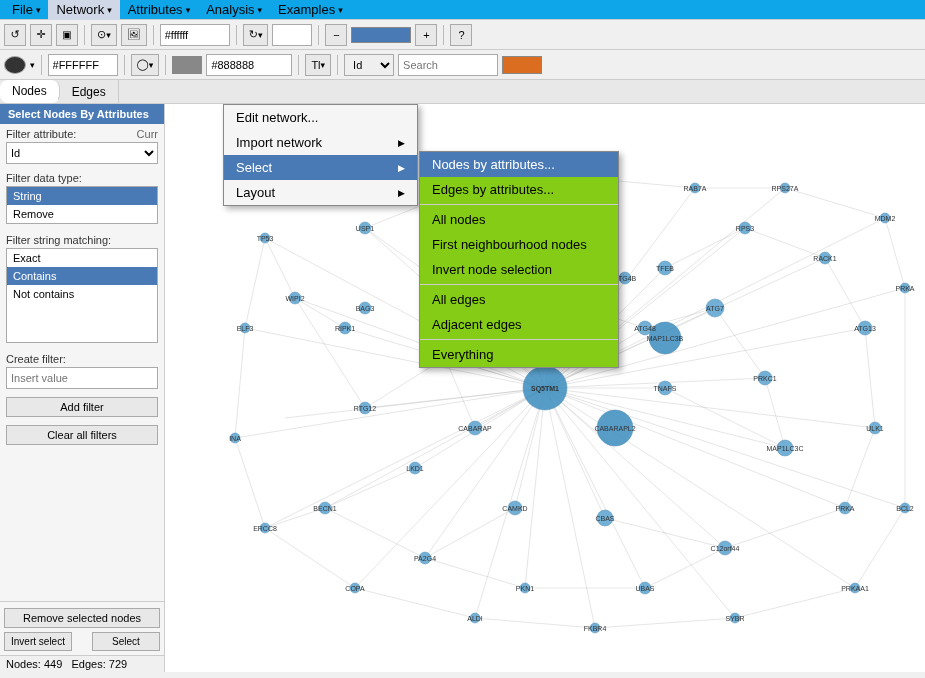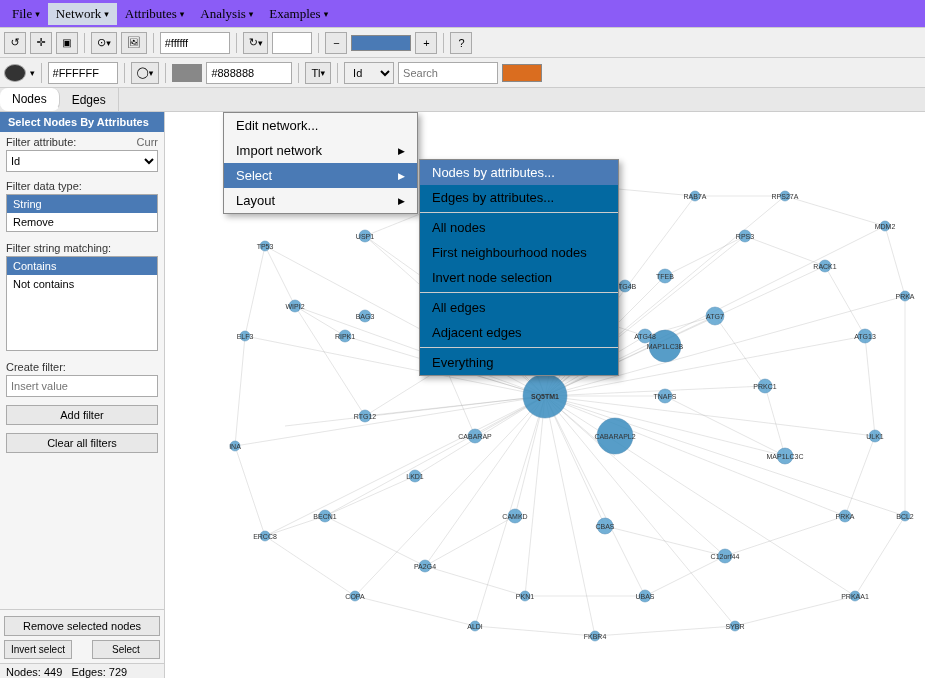--- a/index.html
+++ b/index.html
@@ -1,22 +1,22 @@
 <!DOCTYPE html>
 <html><head>
   <meta charset="utf-8">
   <style>
     * { box-sizing: border-box; margin: 0; padding: 0; }
     body { font-family: Arial, sans-serif; font-size: 12px; background: #f0f0f0; width: 925px; height: 678px; overflow: hidden; }
 
     
     .menu-bar {
       display: flex; align-items: center;
-      background: #8b5cf6; border-bottom: 1px solid #ccc;
-      height: 28px; padding: 0 4px; font-family: Liberation Serif, serif;
+      background: #0ea5e9; border-bottom: 1px solid #ccc;
+      height: 20px; padding: 0 4px;
     }
     .menu-item {
       padding: 3px 8px; cursor: pointer; font-size: 13px;
       display: flex; align-items: center; gap: 3px;
       white-space: nowrap;
     }
     .menu-item .arrow { font-size: 9px; }
 
     
     .toolbar {
@@ -130,21 +130,21 @@
     }
     .dropdown-item {
       padding: 5px 12px; cursor: pointer; font-size: 13px;
       display: flex; align-items: center; justify-content: space-between;
       white-space: nowrap;
     }
     .dropdown-item.highlighted { background: #4a7ab5; color: white; }
     .dropdown-sep { height: 1px; background: #ccc; margin: 2px 0; }
     .submenu {
       position: absolute; left: 100%; top: 0;
-      background: #0369a1; border: 1px solid #888;
+      background: #84cc16; border: 1px solid #888;
       box-shadow: 3px 3px 6px rgba(0,0,0,0.3);
       min-width: 200px; z-index: 300; text-align: right;
     }
     .dropdown-item .sub-arrow { font-size: 9px; margin-left: 8px; }
 
     
     .network-svg { width: 100%; height: 100%; }
 
     
     .node-label { font-size: 7px; fill: #333; }
@@ -253,20 +253,23 @@
         <div class="filter-list-item">
           <span>Remove</span>
         </div>
       </div>
     </div>
     <div class="panel-section">
       <div class="panel-label">
         <span>Filter string matching:</span>
       </div>
       <div class="filter-matching-list">
+        <div class="filter-list-item">
+          <span>Exact</span>
+        </div>
         <div class="filter-list-item selected">
           <span>Contains</span>
         </div>
         <div class="filter-list-item">
           <span>Not contains</span>
         </div>
       </div>
     </div>
     <div class="panel-section">
       <div class="panel-label">

